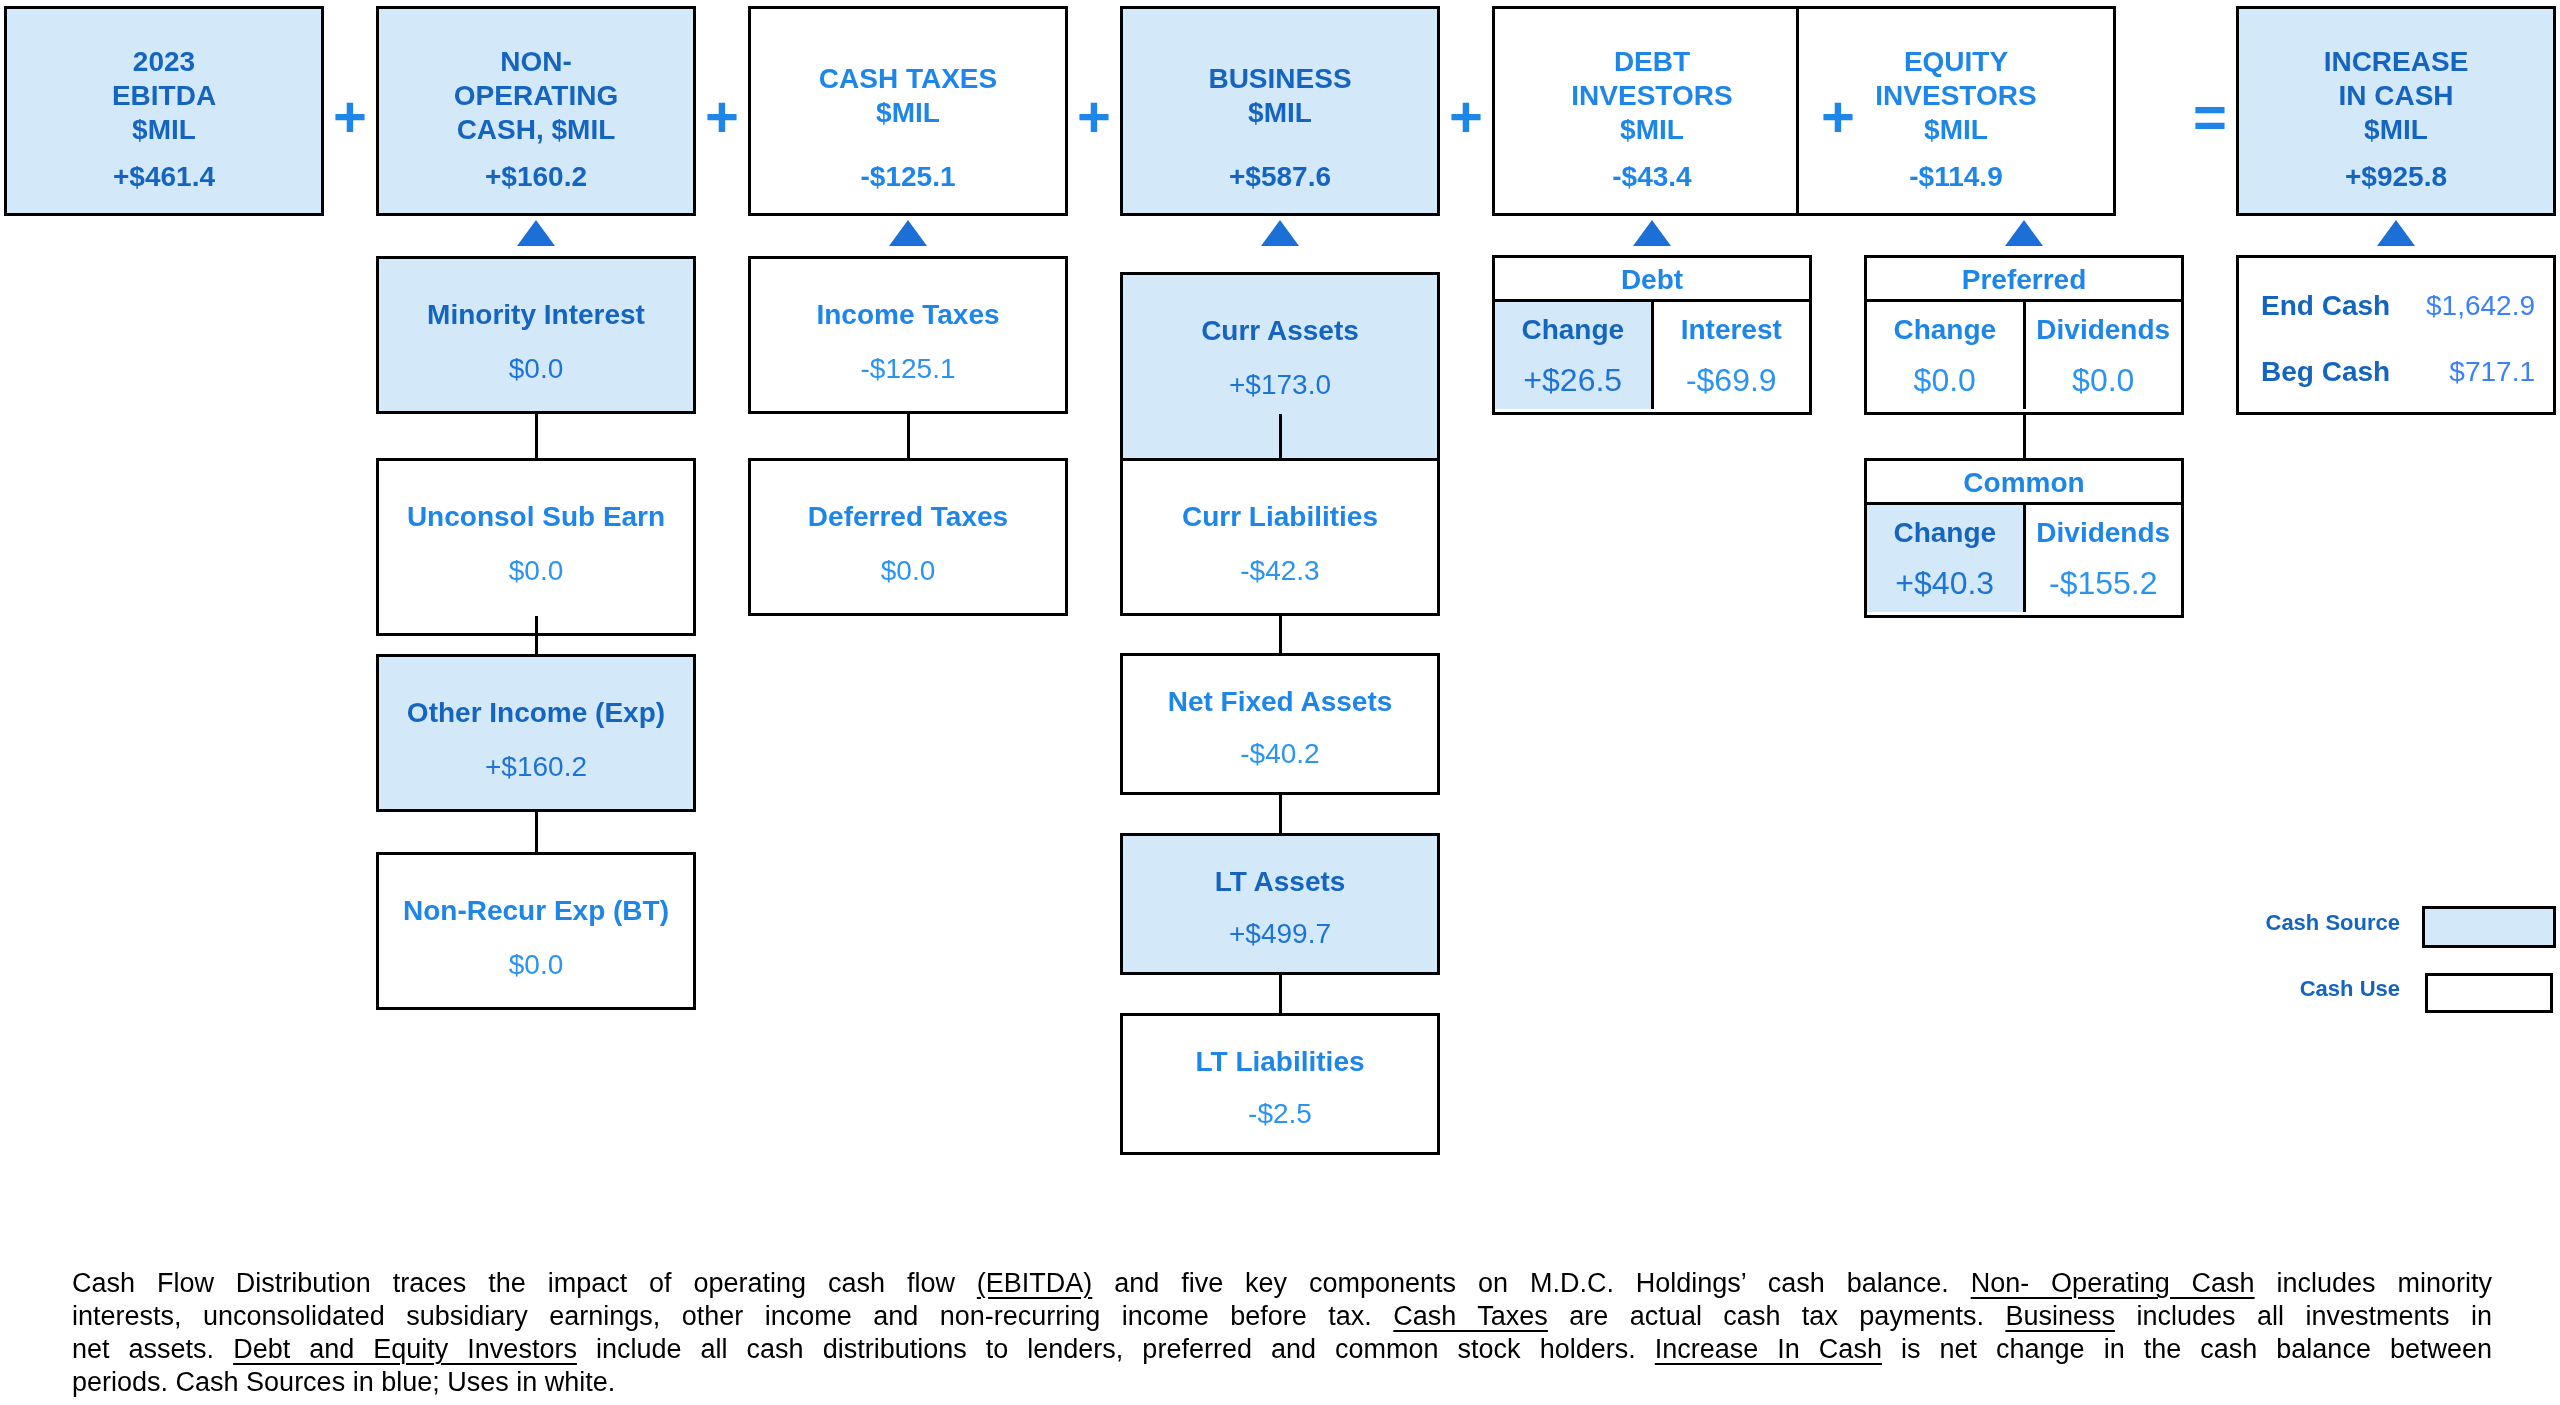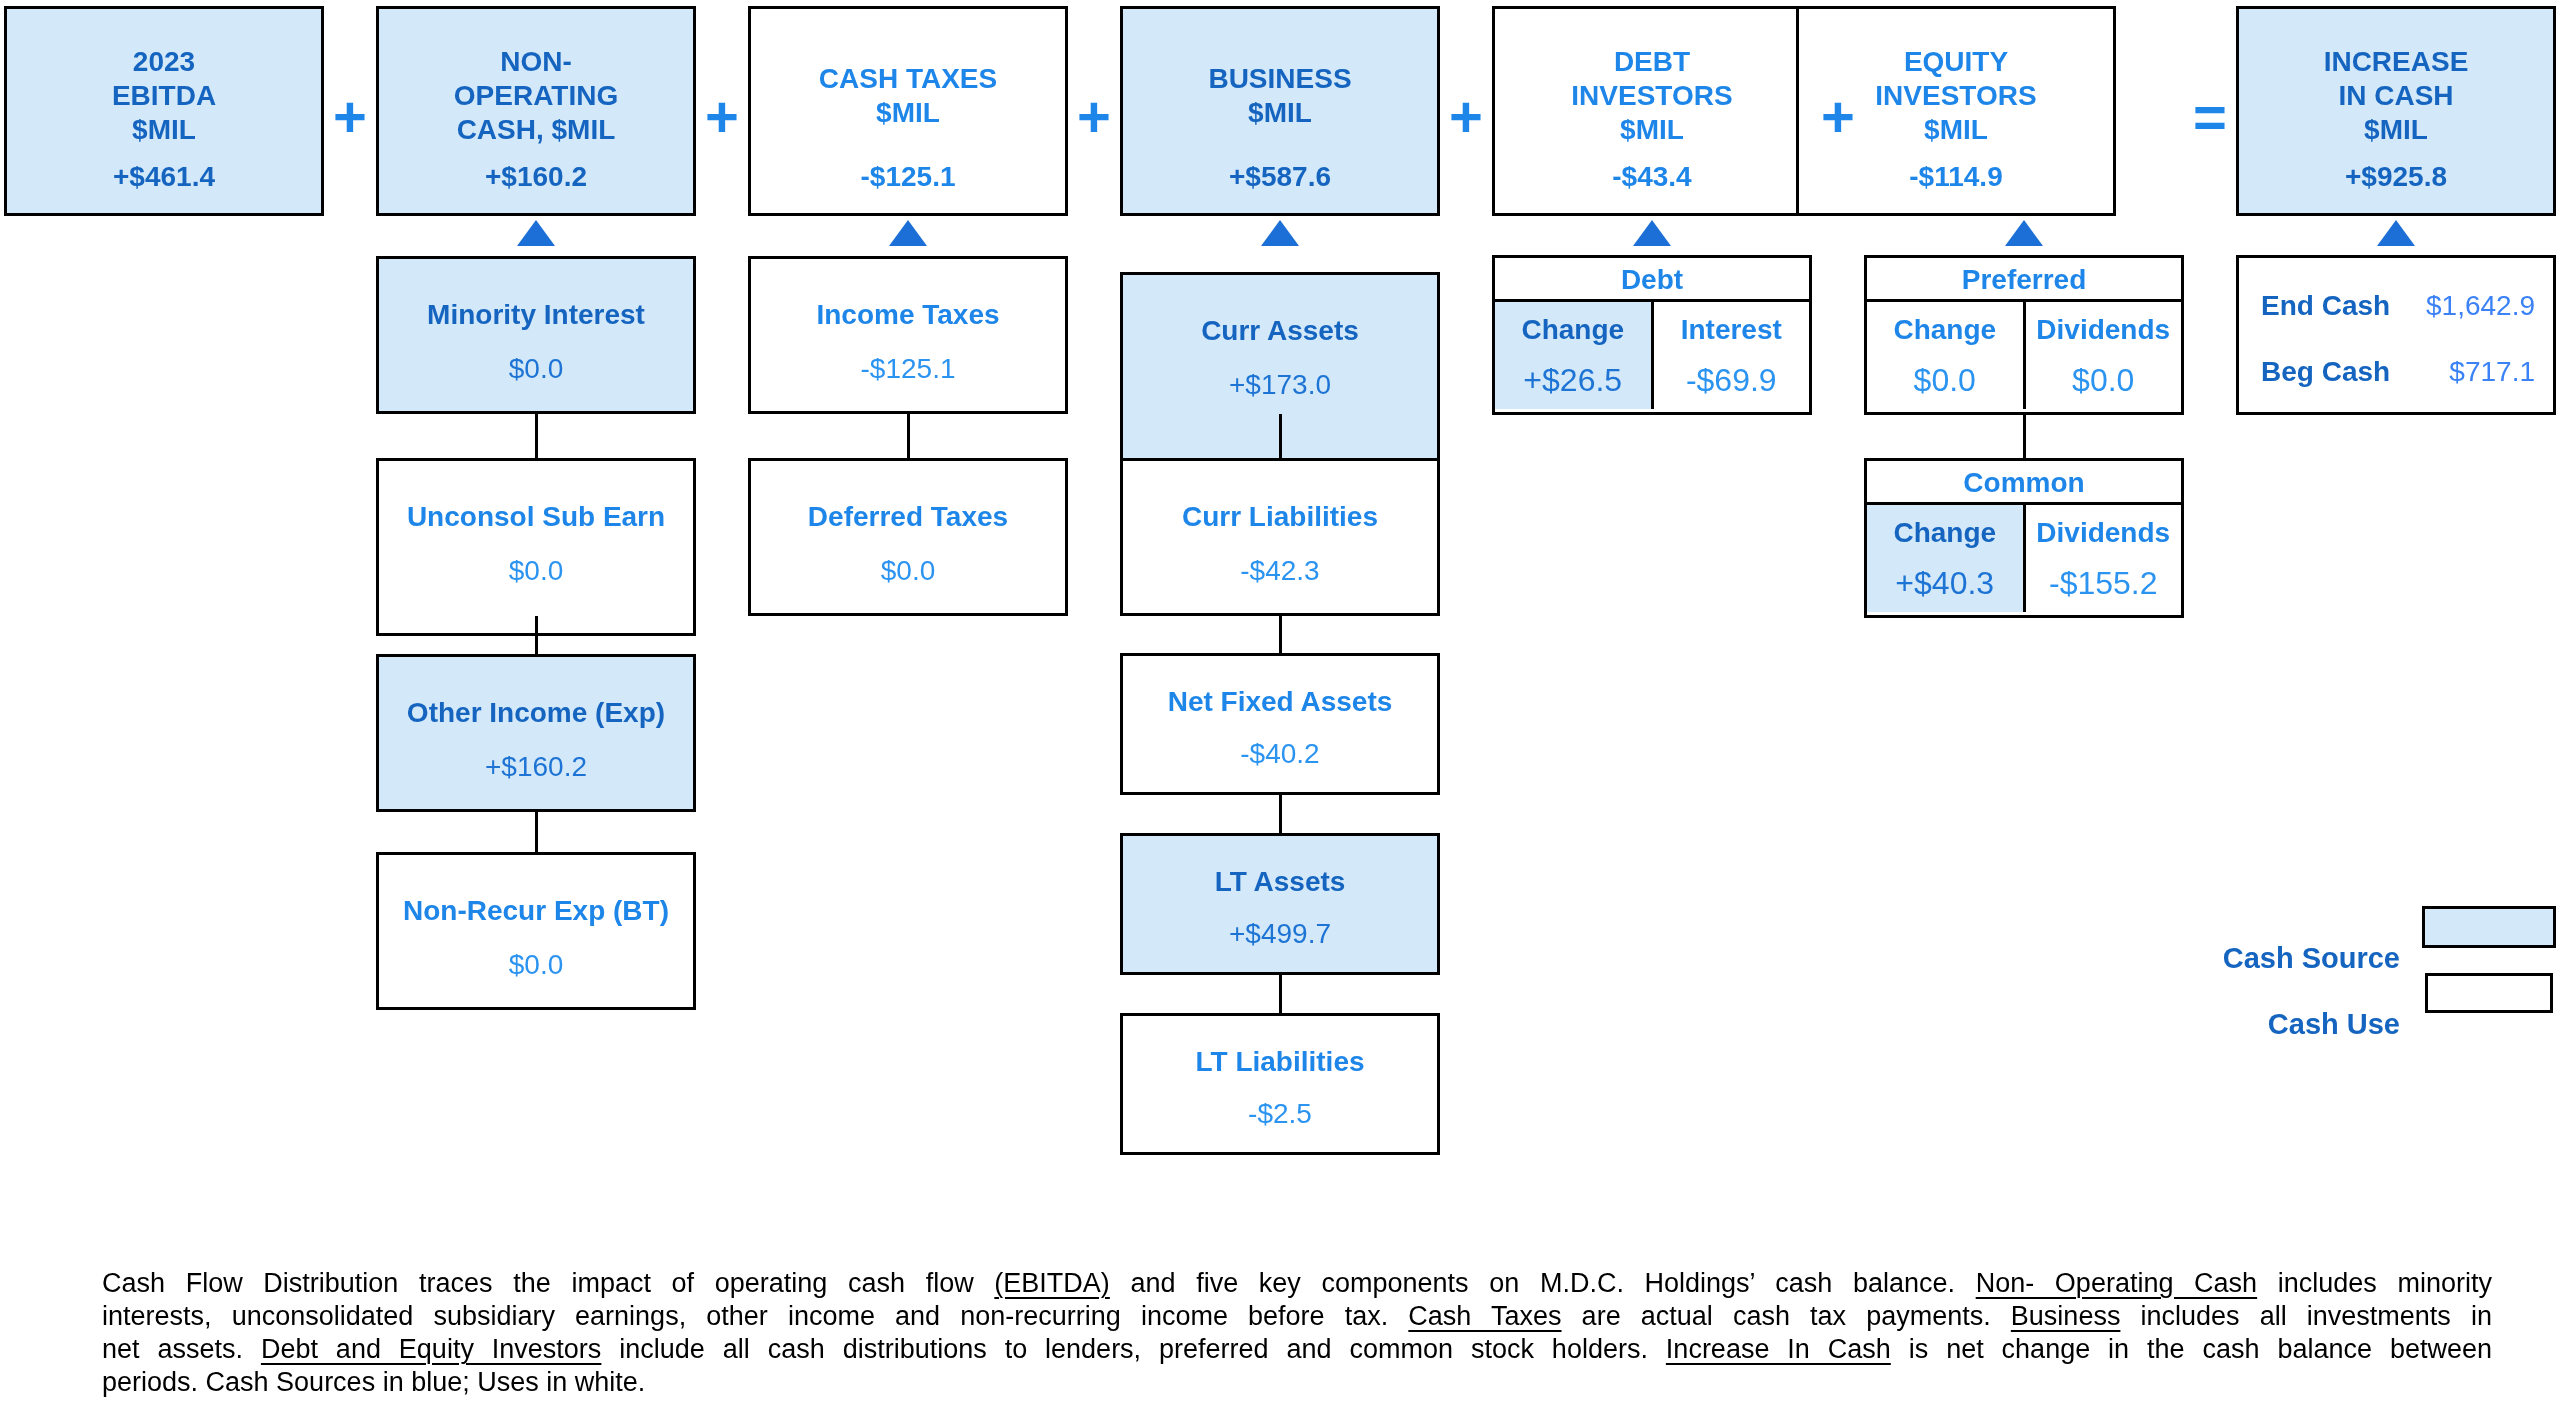--- a/index.html
+++ b/index.html
@@ -62,28 +62,28 @@
   
   .summary { position:absolute; left:2236px; top:255px; width:320px; height:160px;
              border:3px solid #000; background:#fff; }
   .crow { position:absolute; left:22px; right:18px; display:flex; justify-content:space-between; }
   .crow .clabel { font-weight:bold; font-size:28px; color:#1565c0; }
   .crow .cvalue { font-size:28px; color:#3b82f6; }
   .crow1 { top:32px; } .crow2 { top:98px; }
 
   
   .legend-label { position:absolute; width:310px; text-align:right; font-weight:bold;
-                  font-size:29px; color:#1565c0;margin-top:32px; }
+                  font-size:22px; color:#1565c0; }
   .swatch { position:absolute; border:3px solid #000; }
   .swatch.filled { background:#d3e8f9; }
 
   
   .footer { position:absolute; left:72px; top:1267px; width:2420px; color:#000;
             font-size:27px; line-height:33px; }
-  .fline { text-align:justify; text-align-last:justify;margin-left:30px; }
+  .fline { text-align:justify; text-align-last:justify; }
   .fline.last { text-align-last:left; }
   .u { text-decoration:underline; text-decoration-thickness:2px; text-underline-offset:5px; }
 </style>
 </head>
 <body>
 
 <div class="canvas">
 
   <div class="box top filled" style="left:4px">
     <div class="btitle">2023

